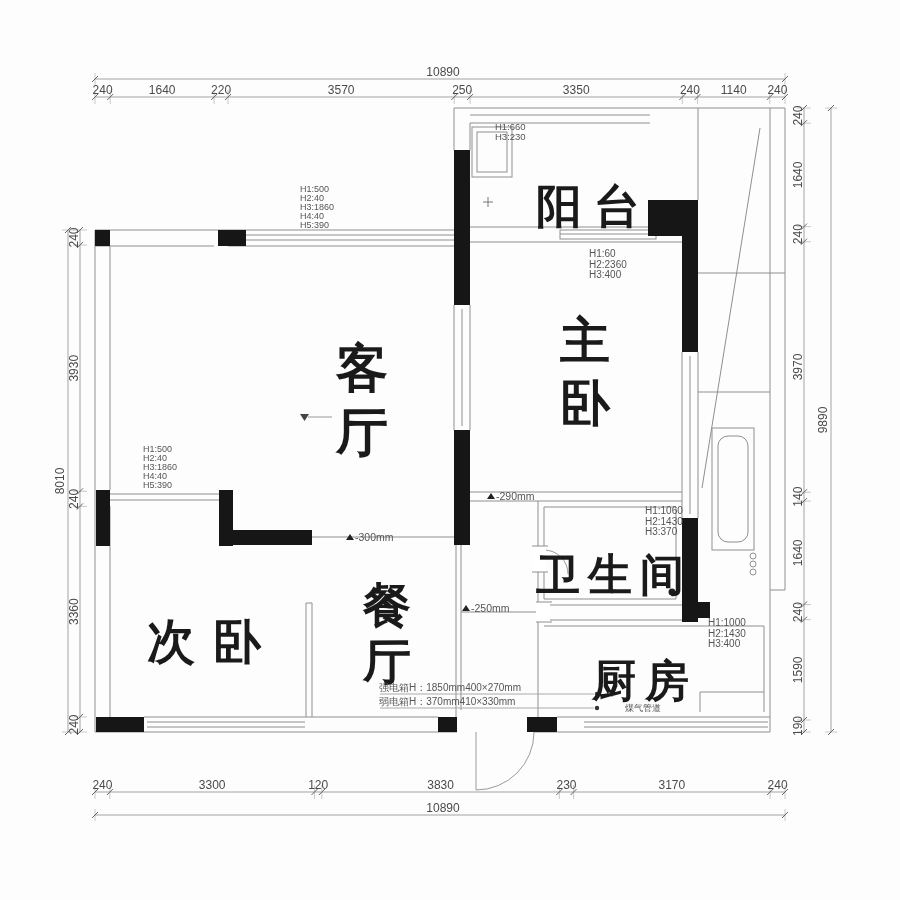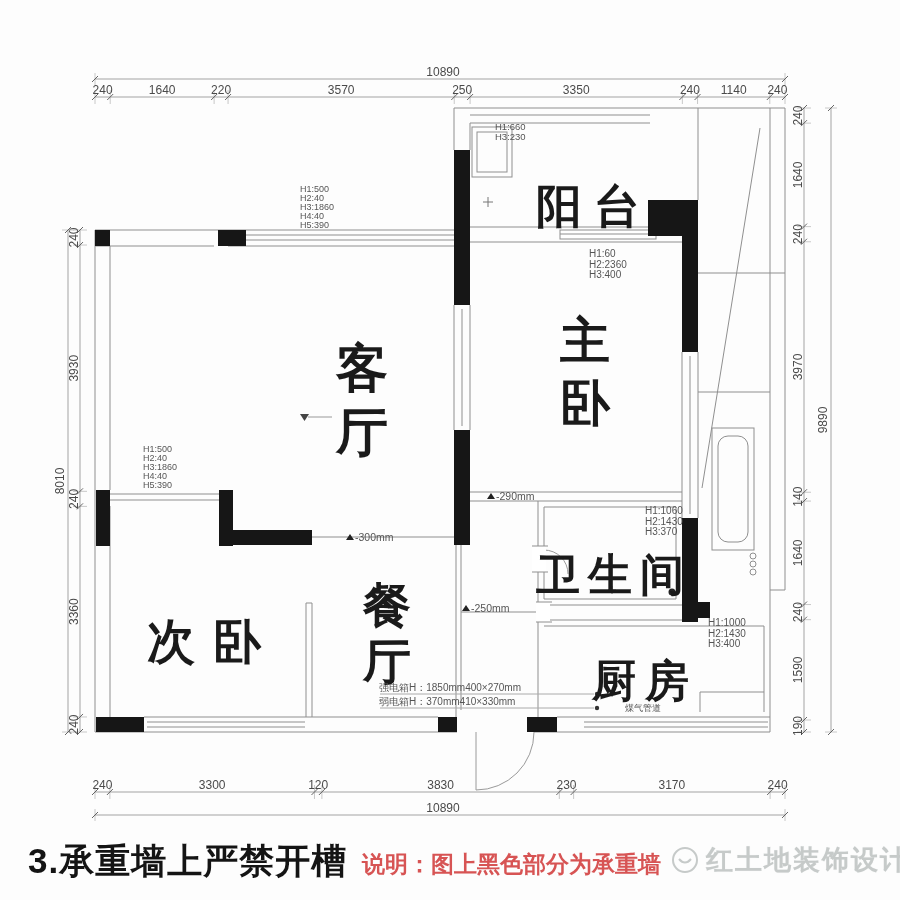--- a/index.html
+++ b/index.html
@@ -266,25 +266,14 @@
         <path d="M487 499 l8 0 l-4 -6 Z" fill="#222"></path>
         <text x="496" y="500" class="ann" font-size="10.5">-290mm</text>
         <path d="M346 540 l8 0 l-4 -6 Z" fill="#222"></path>
         <text x="355" y="541" class="ann" font-size="10.5">-300mm</text>
         <path d="M462 611 l8 0 l-4 -6 Z" fill="#222"></path>
         <text x="471" y="612" class="ann" font-size="10.5">-250mm</text>
       </g>
 </svg>
 
 
-<div class="caption">
-  <div class="cap-title">3.承重墙上严禁开槽</div>
-  <div class="cap-note">说明：图上黑色部分为承重墙</div>
-  <div class="cap-brand">
-    <svg width="30" height="30" viewBox="0 0 30 30">
-      <circle cx="15" cy="15" r="12" fill="none" stroke="#c6cac9" stroke-width="2"></circle>
-      <path d="M9 14 q6 7 12 0" fill="none" stroke="#c6cac9" stroke-width="2"></path>
-    </svg>
-    <span>红土地装饰设计</span>
-  </div>
+
 </div>
 
-</div>
-
 </body></html>

